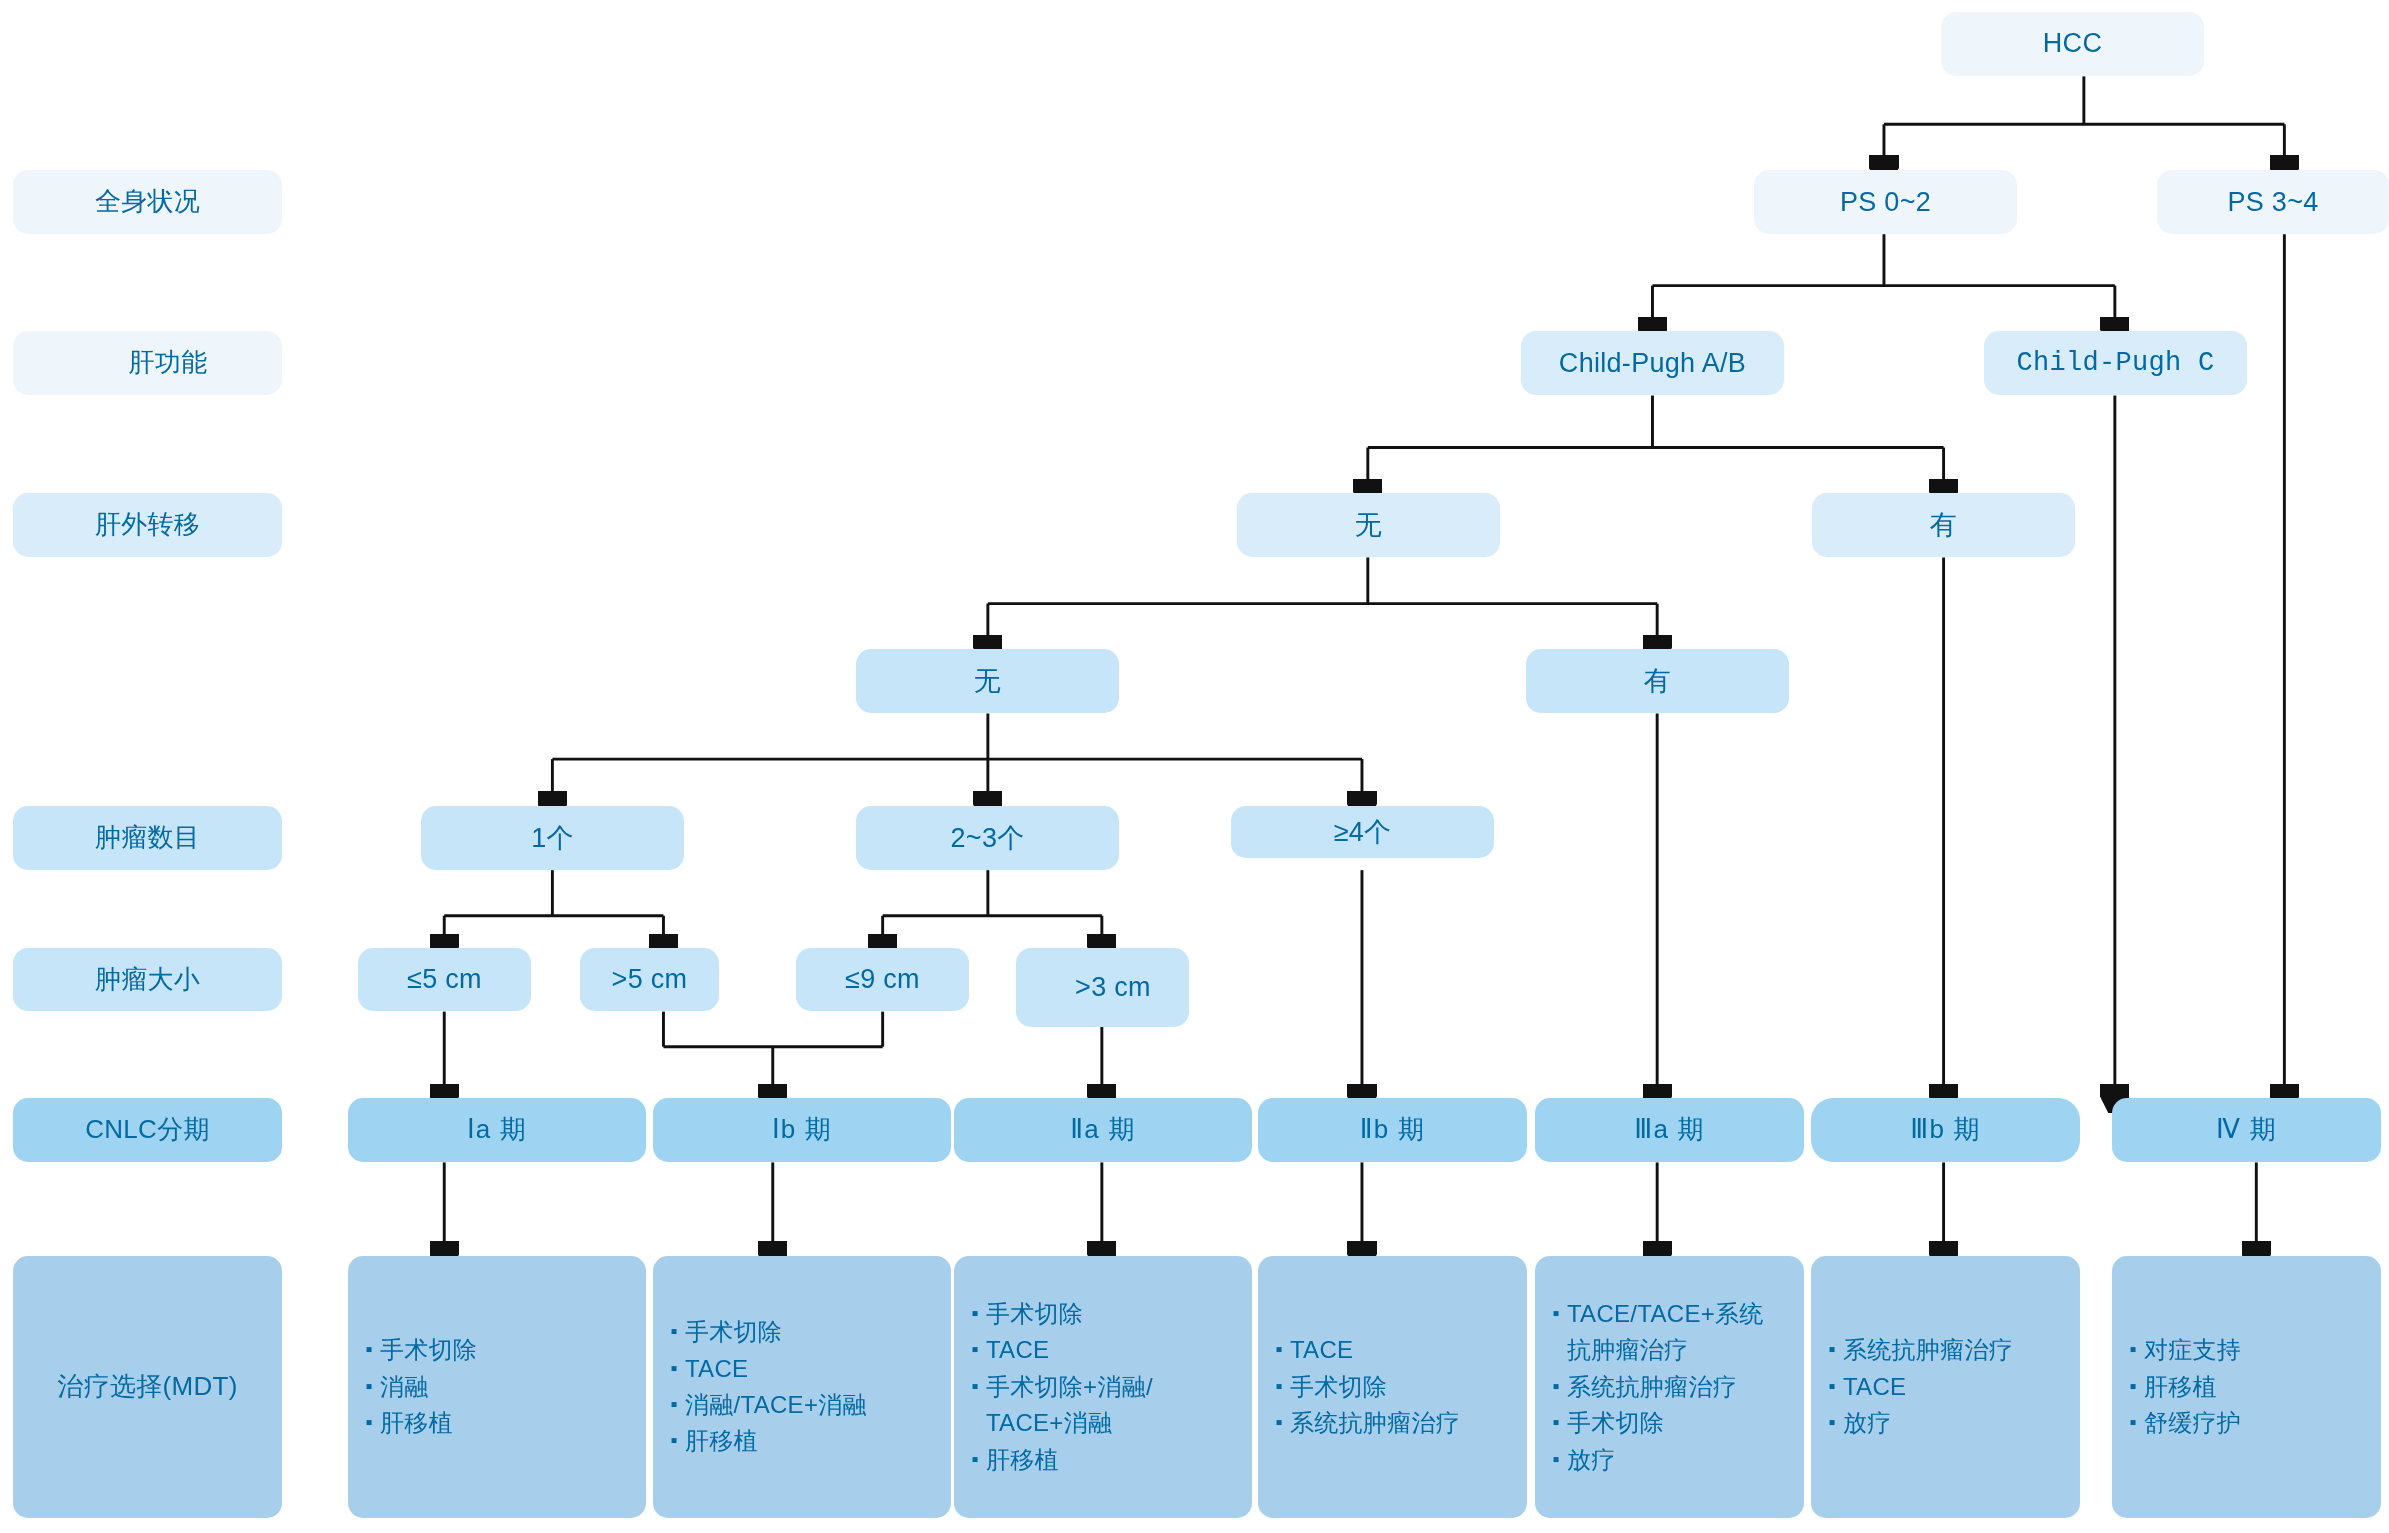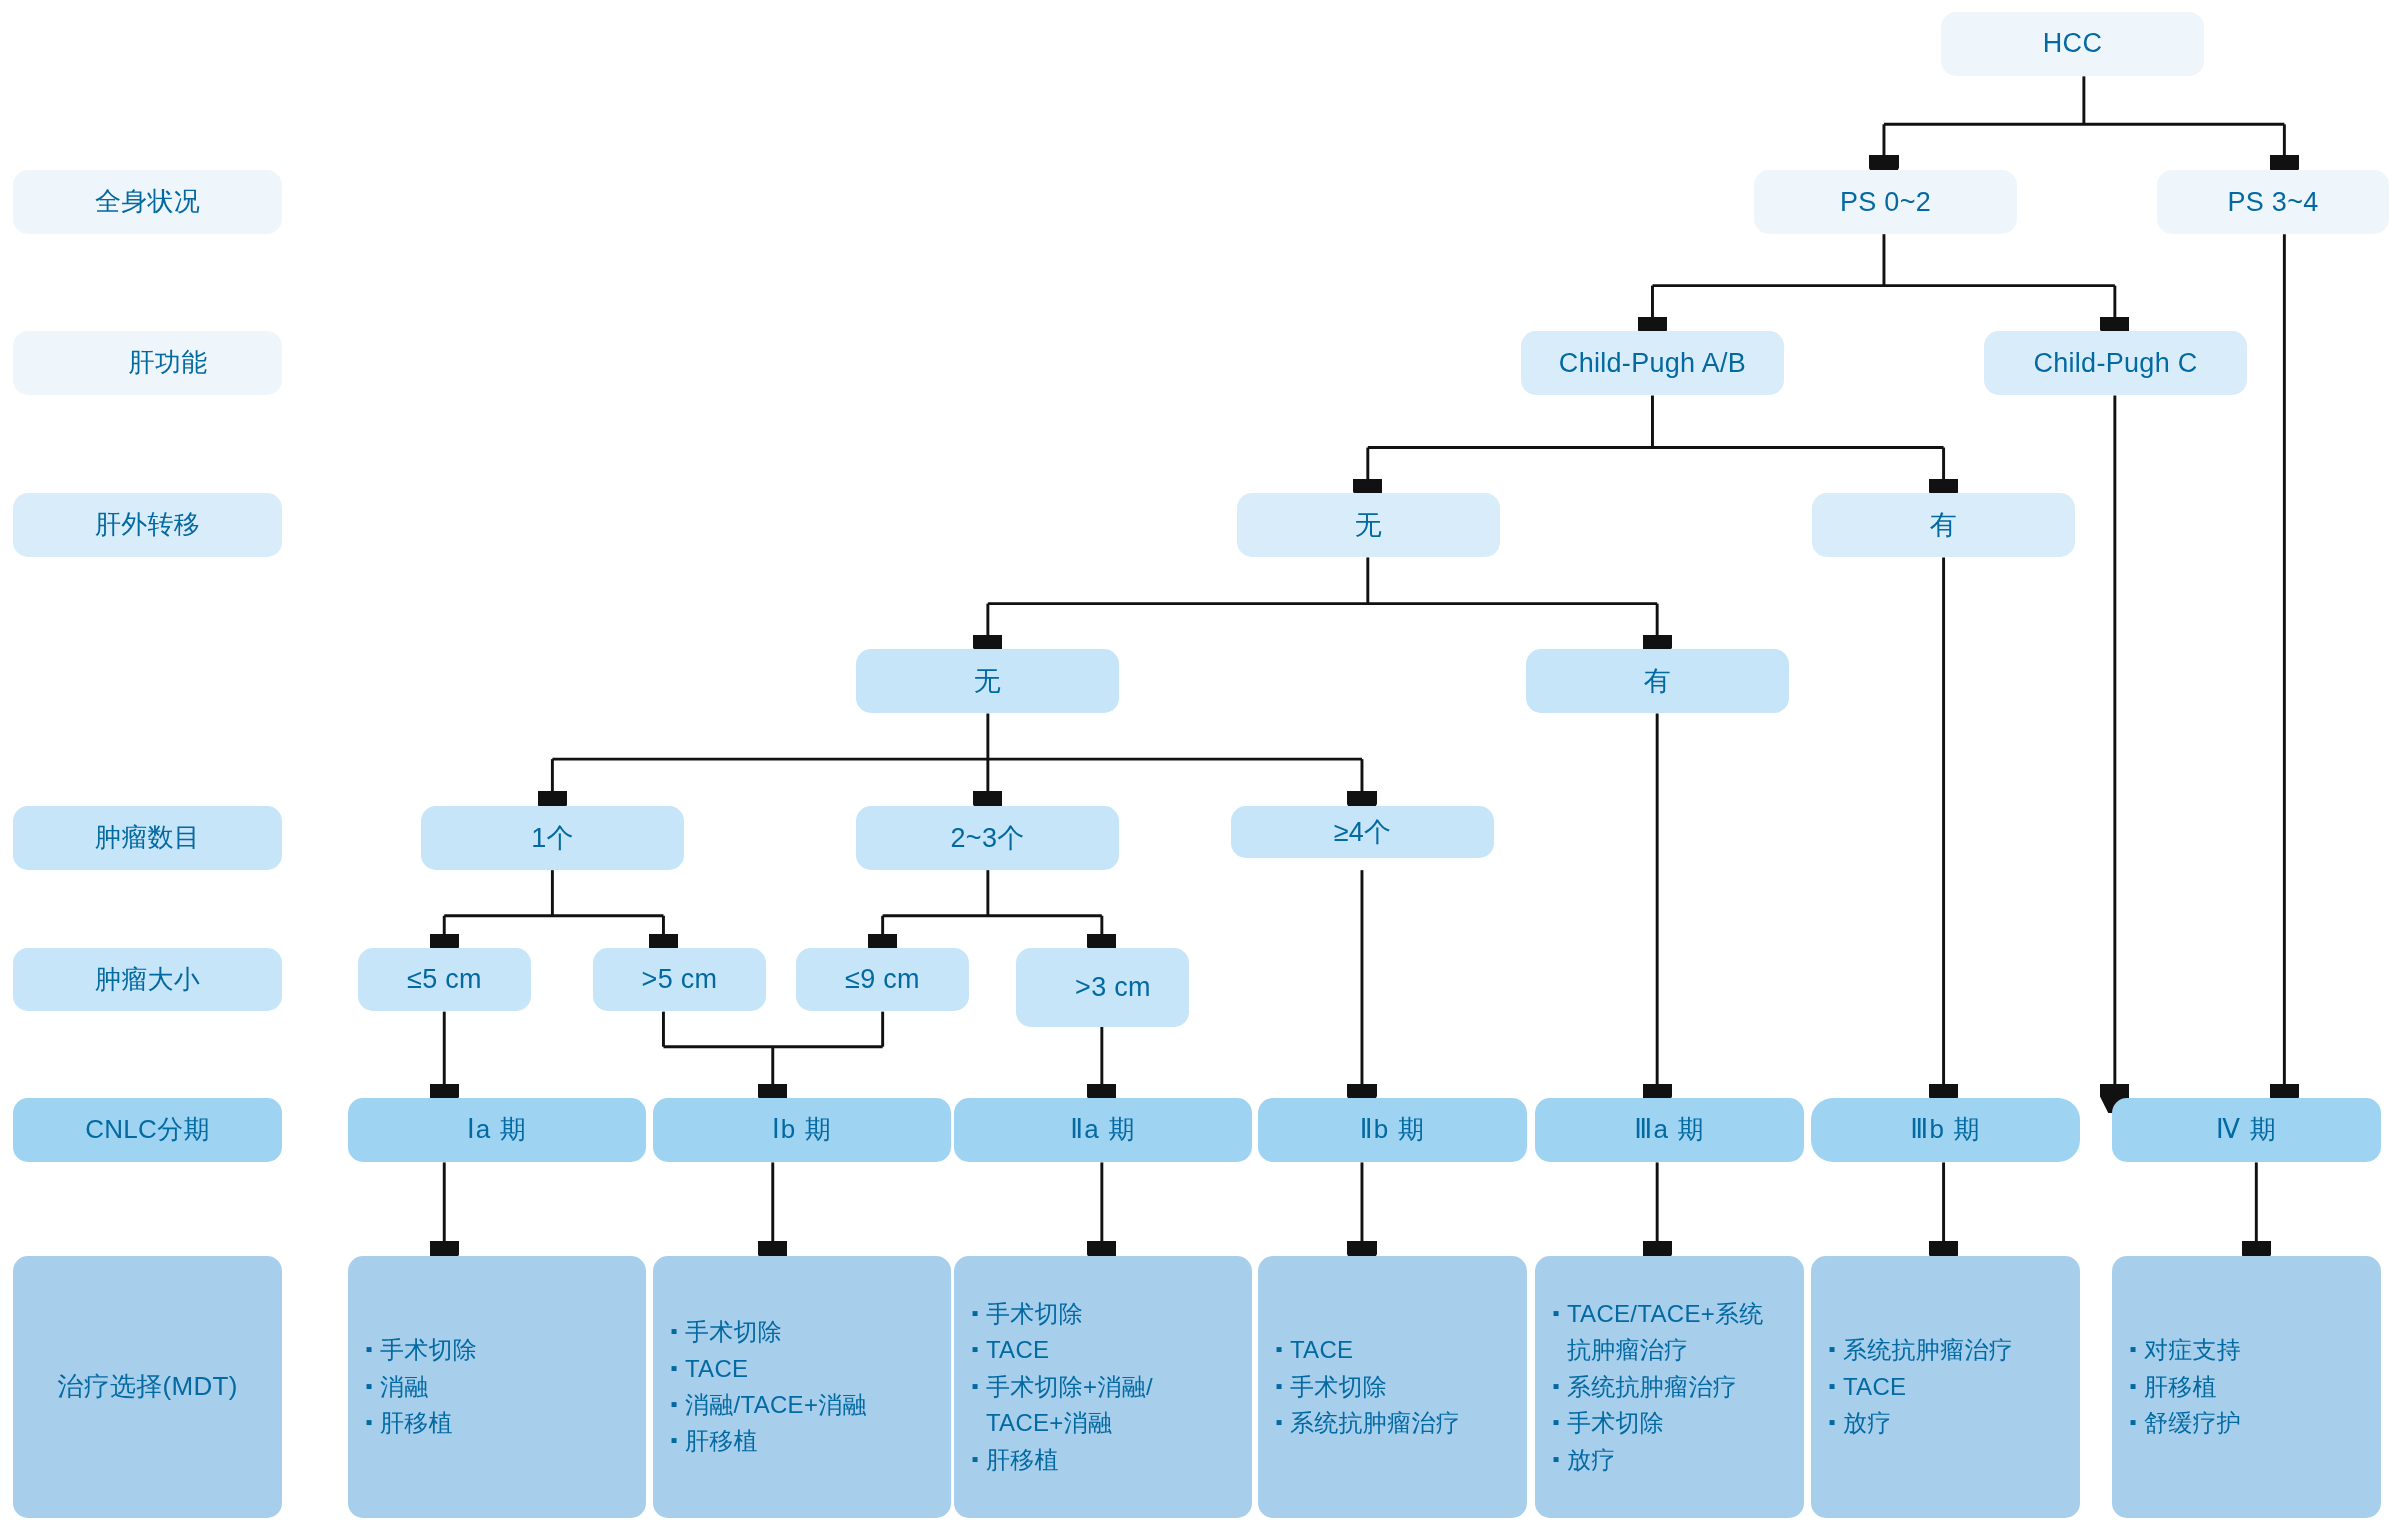--- a/index.html
+++ b/index.html
@@ -112,34 +112,34 @@
   <div class="node t2 rowlabel" style="left:13px;top:948px;width:269px;height:63px;">肿瘤大小</div>
   <div class="node t3 rowlabel" style="left:13px;top:1098px;width:269px;height:64px;">CNLC分期</div>
   <div class="node t4 rowlabel" style="left:13px;top:1256px;width:269px;height:262px;">治疗选择(MDT)</div>
 
   <div class="node t0" style="left:1941px;top:11.7px;width:263px;height:64px;">HCC</div>
 
   <div class="node t0" style="left:1754px;top:170px;width:263px;height:64px;">PS 0~2</div>
   <div class="node t0" style="left:2157px;top:170px;width:232px;height:64px;">PS 3~4</div>
 
   <div class="node t1" style="left:1521px;top:331px;width:263px;height:64px;">Child-Pugh A/B</div>
-  <div class="node t1" style="left:1984px;top:331px;width:263px;height:64px;">Child-Pugh C</div>
+  <div class="node t1" style="left:1984px;top:331px;width:263px;height:64px;font-family:Liberation Mono, monospace;">Child-Pugh C</div>
 
   <div class="node t1" style="left:1237px;top:493px;width:263px;height:64px;">无</div>
   <div class="node t1" style="left:1812px;top:493px;width:263px;height:64px;">有</div>
 
   <div class="node t2" style="left:856px;top:649px;width:263px;height:64px;">无</div>
   <div class="node t2" style="left:1526px;top:649px;width:263px;height:64px;">有</div>
 
   <div class="node t2" style="left:421px;top:806px;width:263px;height:64px;">1个</div>
   <div class="node t2" style="left:856px;top:806px;width:263px;height:64px;">2~3个</div>
   <div class="node t2" style="left:1231px;top:806px;width:263px;height:52px;">≥4个</div>
 
   <div class="node t2" style="left:358px;top:948px;width:173px;height:63px;">≤5 cm</div>
-  <div class="node t2" style="left:593px;top:948px;width:173px;height:63px;">&gt;5 cm</div>
+  <div class="node t2" style="left:580px;top:948px;width:139px;height:63px;">&gt;5 cm</div>
   <div class="node t2" style="left:796px;top:948px;width:173px;height:63px;">≤9 cm</div>
   <div class="node t2" style="left:1016px;top:948px;width:173px;height:79px;padding-left:21px;">&gt;3 cm</div>
 
   <div class="node t3 stage" style="left:348px;top:1098px;width:298px;height:64px;">Ⅰa 期</div>
   <div class="node t3 stage" style="left:653px;top:1098px;width:298px;height:64px;">Ⅰb 期</div>
   <div class="node t3 stage" style="left:954px;top:1098px;width:298px;height:64px;">Ⅱa 期</div>
   <div class="node t3 stage" style="left:1258px;top:1098px;width:269px;height:64px;">Ⅱb 期</div>
   <div class="node t3 stage" style="left:1535px;top:1098px;width:269px;height:64px;">Ⅲa 期</div>
   <div class="node t3 stage" style="left:1811px;top:1098px;width:269px;height:64px;border-radius:22px;">Ⅲb 期</div>
   <div class="node t3 stage" style="left:2112px;top:1098px;width:269px;height:64px;">Ⅳ 期</div>

